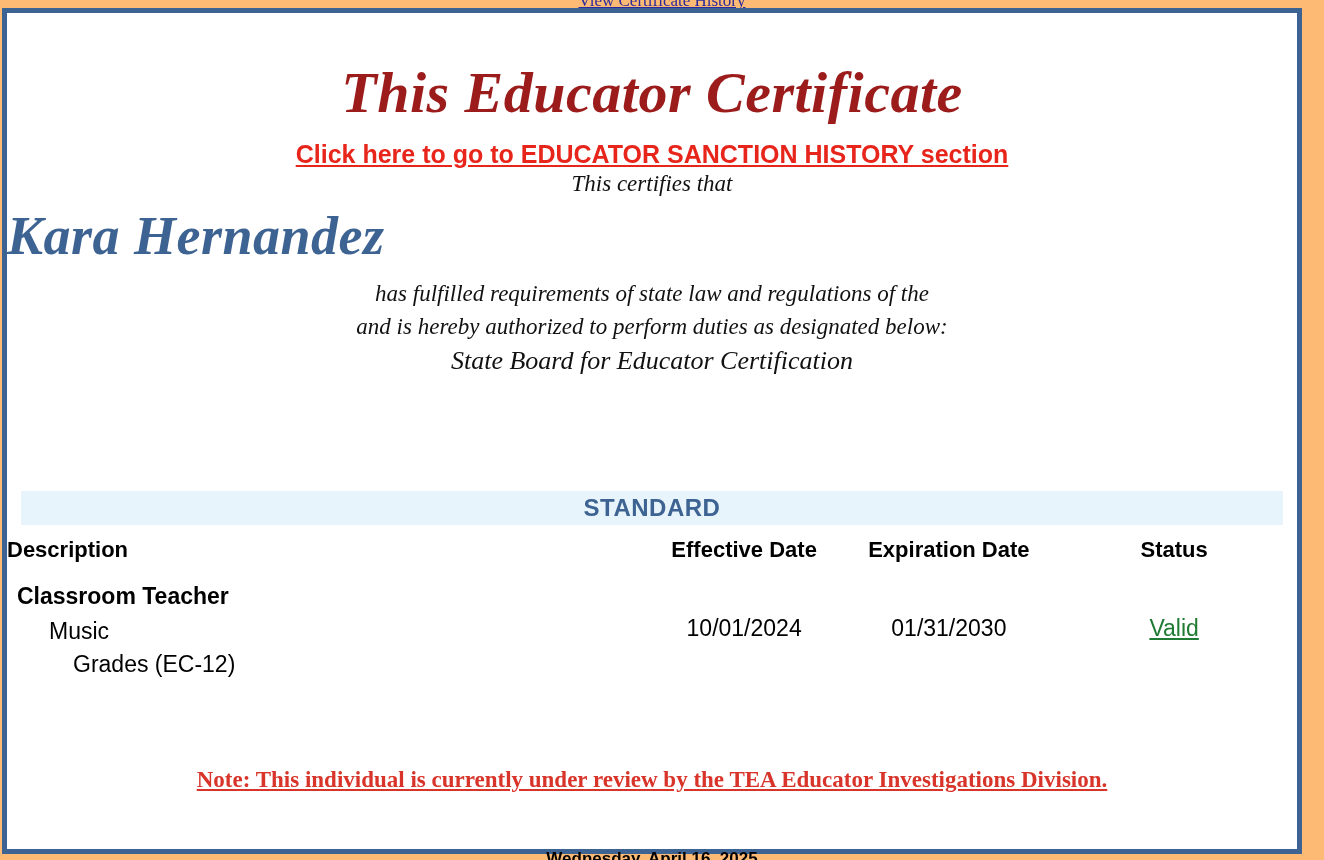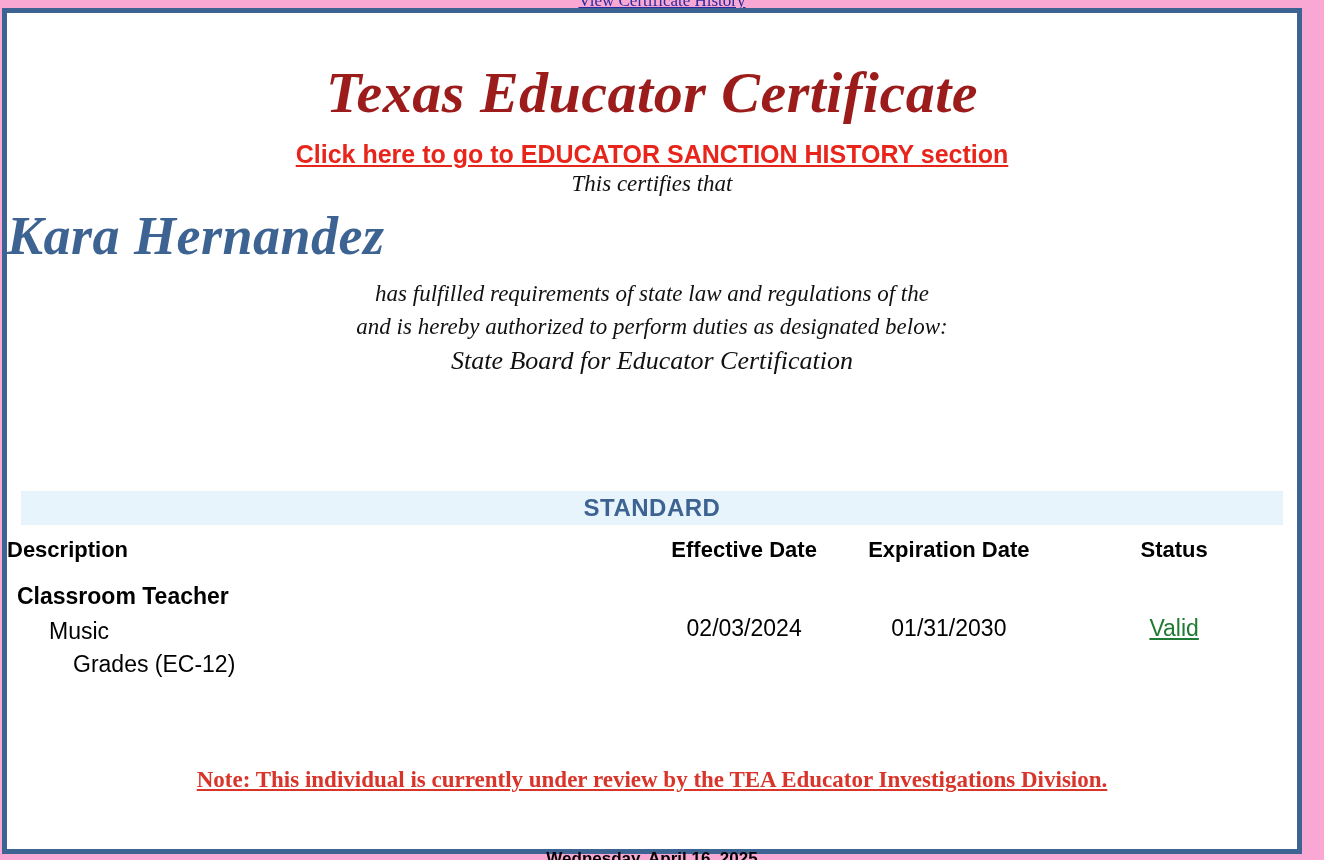--- a/index.html
+++ b/index.html
@@ -9,21 +9,21 @@
     width: 1324px;
     height: 860px;
     overflow: hidden;
     font-family: "Liberation Sans", sans-serif;
   }
 
   #page {
     position: relative;
     width: 1324px;
     height: 860px;
-    background: #f9a8d4;
+    background: #fdba74;
   }
 
   
   .top-link-strip {
     position: absolute;
     top: -8px;
     left: 0;
     width: 1324px;
     height: 16px;
     text-align: center;
@@ -207,21 +207,21 @@
 
 <div id="page">
 
   <div class="top-link-strip">
     <span class="top-link">View Certificate History</span>
   </div>
 
   <div class="cert-frame">
     <div class="cert-inner">
 
-      <div class="title">Texas Educator Certificate</div>
+      <div class="title">This Educator Certificate</div>
 
       <a class="sanction-link">Click here to go to EDUCATOR SANCTION HISTORY section</a>
 
       <div class="certifies">This certifies that</div>
 
       <div class="educator-name">Kara Hernandez</div>
 
       <div class="statement l1">has fulfilled requirements of state law and regulations of the</div>
       <div class="statement l3">and is hereby authorized to perform duties as designated below:</div>
       <div class="statement l2">State Board for Educator Certification</div>
@@ -236,21 +236,21 @@
             <th class="col-exp">Expiration Date</th>
             <th class="col-stat">Status</th>
           </tr>
         </thead>
         <tbody>
           <tr class="role-row">
             <td colspan="4">Classroom Teacher</td>
           </tr>
           <tr>
             <td class="subject-cell">Music</td>
-            <td class="date-cell">02/03/2024</td>
+            <td class="date-cell">10/01/2024</td>
             <td class="date-cell">01/31/2030</td>
             <td class="status-cell">
               <span class="status-valid">Valid</span>
             </td>
           </tr>
           <tr>
             <td class="grades-cell">Grades (EC-12)</td>
             <td></td>
             <td></td>
             <td></td>

